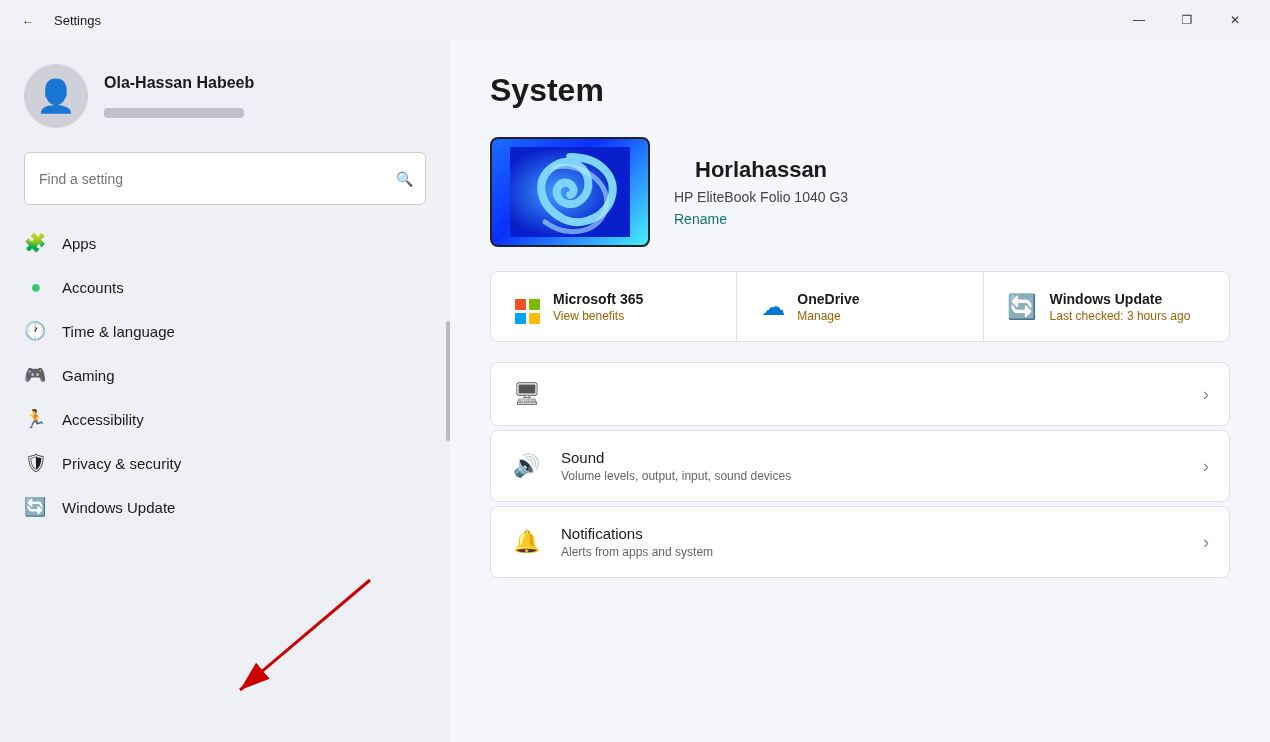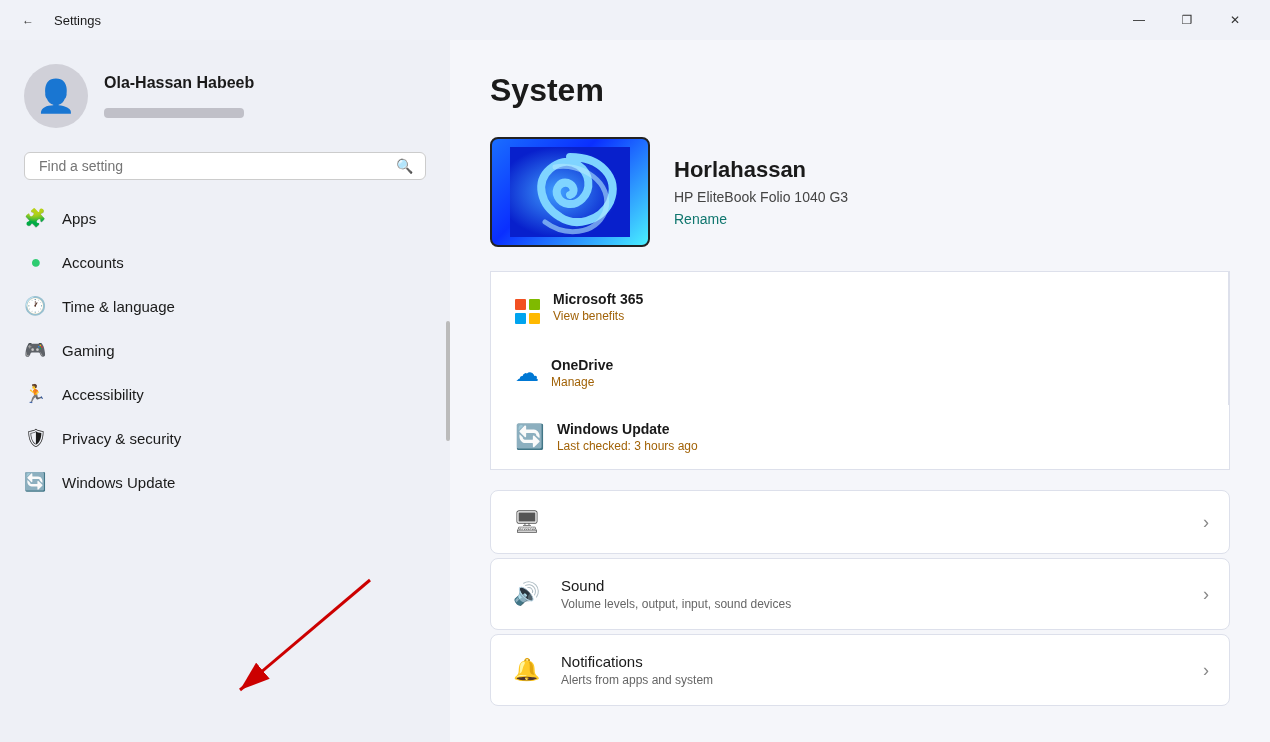--- a/index.html
+++ b/index.html
@@ -105,21 +105,21 @@
       background: #c0c0c8;
       border-radius: 4px;
     }
 
     .search-box {
       margin: 8px 24px 16px 24px;
       position: relative;
     }
     .search-input {
       width: 100%;
-      height: 28px;
+      height: 53px;
       border: 1.5px solid #ccc;
       border-radius: 6px;
       padding: 0 40px 0 14px;
       font-size: 14px;
       background: white;
       color: #555;
       outline: none;
     }
     .search-icon-wrap {
       position: absolute;
@@ -200,34 +200,33 @@
       align-items: center;
       justify-content: center;
       overflow: hidden;
       flex-shrink: 0;
     }
     .device-swirl {
       width: 120px;
       height: 90px;
     }
     .device-info { display: flex; flex-direction: column; gap: 6px; }
-    .device-name { font-size: 22px; font-weight: 600; color: #1a1a1a; }
+    .device-name { font-size: 22px; font-weight: 600; color: #1a1a1a; text-align: center; }
     .device-model { font-size: 14px; color: #444; }
     .device-rename { font-size: 14px; color: #0f766e; cursor: pointer; text-decoration: none; }
 
     
     .quick-actions {
       display: flex;
       gap: 0;
       margin-bottom: 20px;
       border: 1px solid #dde0eb;
-      border-radius: 0;
+      border-radius: 8px;
       background: white;
       overflow: hidden;
-      flex-direction: column;
     }
     .quick-action-item {
       display: flex;
       align-items: center;
       gap: 12px;
       padding: 16px 24px;
       flex: 1;
       cursor: pointer;
       border-right: 1px solid #dde0eb;
     }

